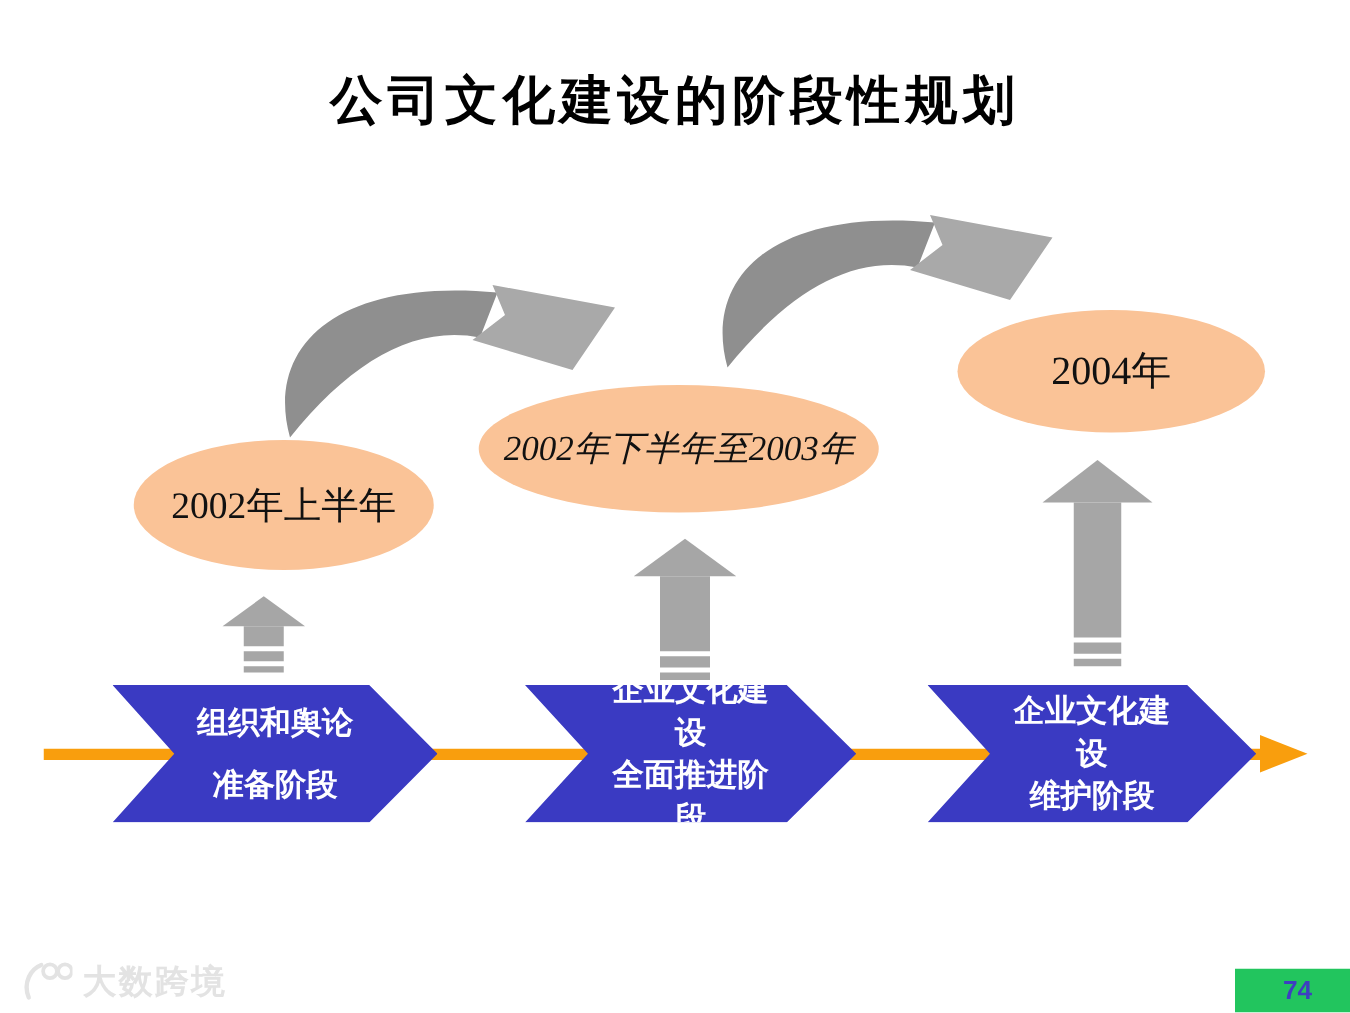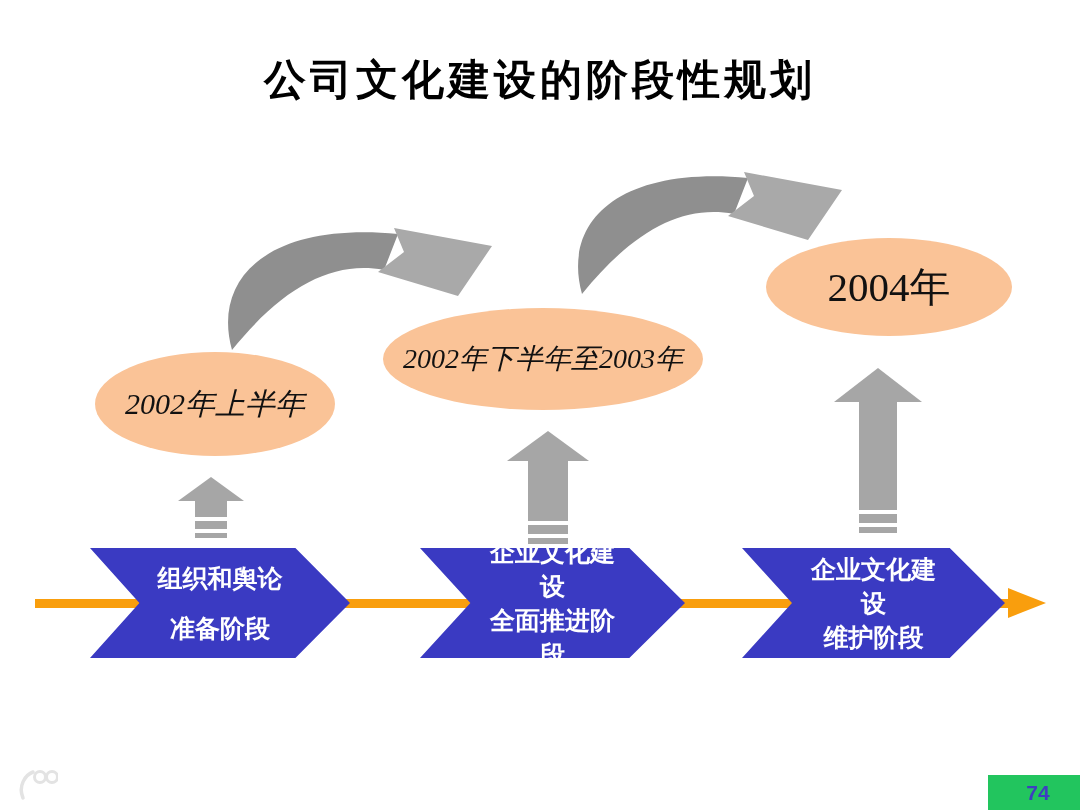--- a/index.html
+++ b/index.html
@@ -16,23 +16,23 @@
     color:#000;
   }
 
   
   .ellipse {
     position:absolute; border-radius:50%;
     background: var(--ellipse-fill, #FAC397);
     display:flex; align-items:center; justify-content:center;
     font-family:"Liberation Serif", serif; color:#111; z-index:3;
   }
-  .e1 { left:95px;  top:352px; width:240px; height:104px; font-size:30px;font-style:italic; }
+  .e1 { left:107px;  top:352px; width:240px; height:104px; font-size:30px; }
   .e2 { left:383px; top:308px; width:320px; height:102px; font-size:28px;font-style:italic; }
-  .e3 { left:766px; top:238px; width:246px; height:98px;  font-size:41px; }
+  .e3 { left:766px; top:248px; width:246px; height:98px;  font-size:32px; }
 
   
   .curved { position:absolute; z-index:1; }
   .c1 { left:226px; top:218px; }
   .c2 { left:576px; top:162px; }
 
   
   .striped-arrow { position:absolute; display:flex; flex-direction:column; align-items:center; z-index:2; }
   .sa-head { width:0; height:0; }
   .sa-body, .sa-stripe { background: var(--arrow-gray, #A6A6A6); }
@@ -153,19 +153,20 @@
     <div class="chev-text">企业文化建设
 维护阶段</div>
   </div>
 
   <div class="watermark">
     <svg width="46" height="38" viewBox="0 0 46 38">
       <path d="M11 32 C6 20 13 9 21 6" stroke="#E3E3E3" stroke-width="3.5" fill="none" stroke-linecap="round"></path>
       <circle cx="28" cy="11" r="5.5" stroke="#E3E3E3" stroke-width="3" fill="none"></circle>
       <circle cx="40" cy="11" r="5.5" stroke="#E3E3E3" stroke-width="3" fill="none"></circle>
     </svg>
+    <span>大数跨境</span>
   </div>
 
   <div class="page-badge">
     <span>74</span>
   </div>
 
 </div>
 
 </body></html>

